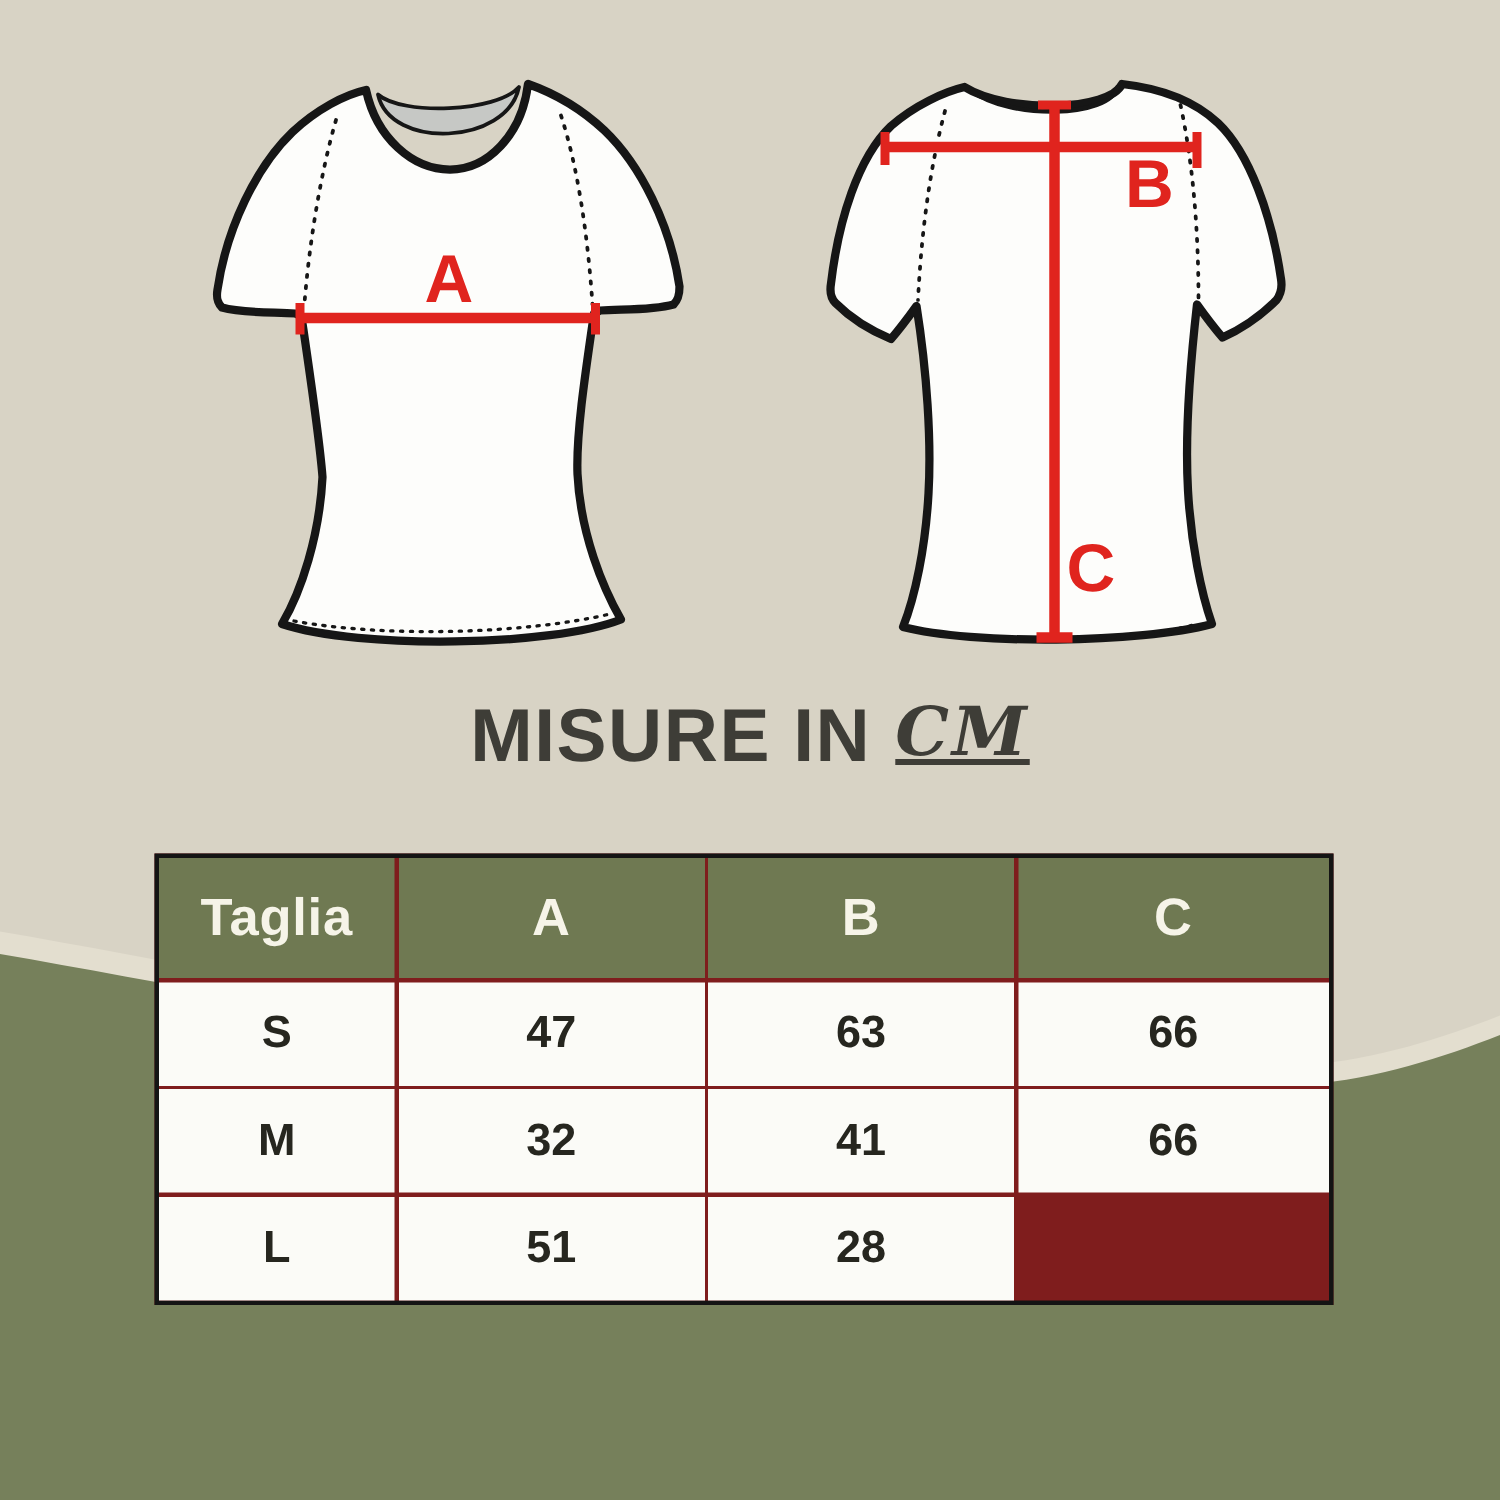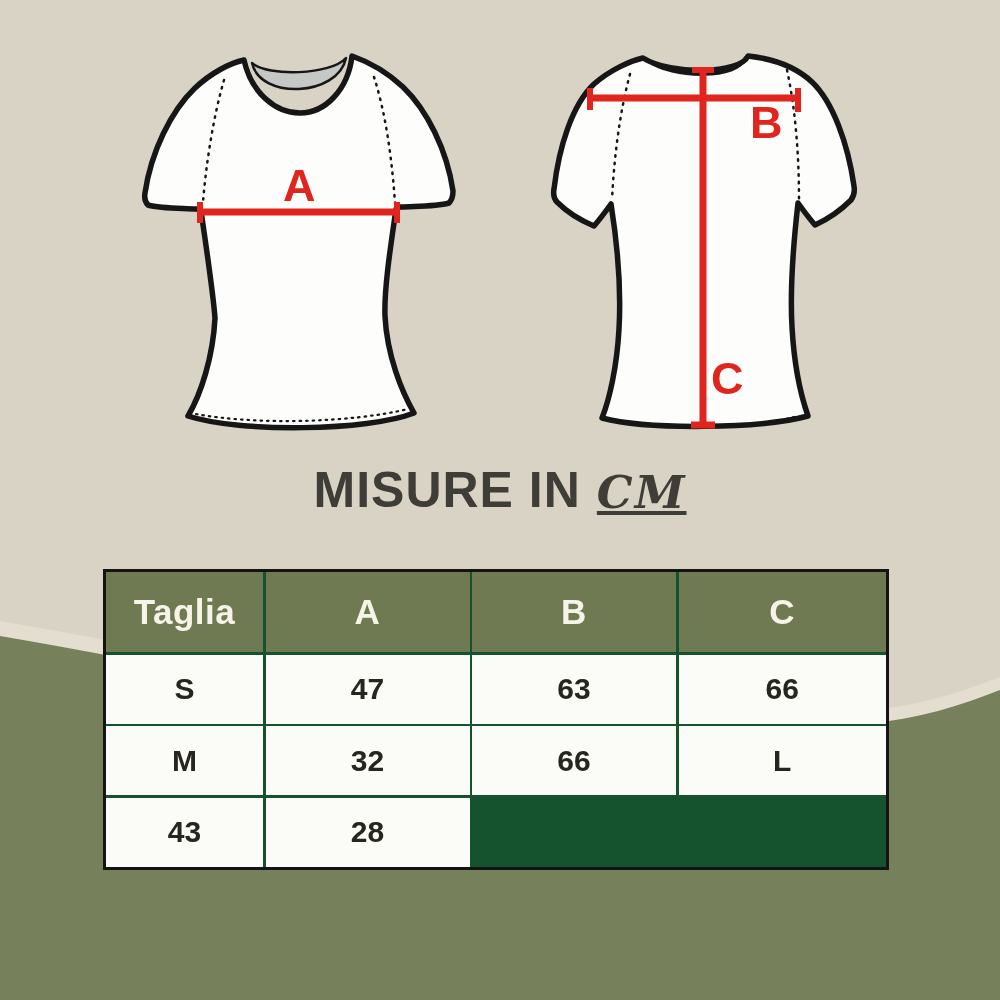--- a/index.html
+++ b/index.html
@@ -7,30 +7,30 @@
   .canvas{position:relative;width:1000px;height:1000px;background:#d8d3c5;overflow:hidden;}
   .illustration{position:absolute;left:0;top:0;width:1000px;height:1000px;}
 
   .mlabel{position:absolute;color:#e0241e;font-weight:bold;font-size:45px;line-height:1;
           font-family:"Liberation Sans",sans-serif;}
   .mlabel-a{left:283px;top:163px;}
   .mlabel-b{left:750px;top:100px;}
   .mlabel-c{left:711px;top:356px;}
 
   .title-row{position:absolute;left:0;top:461px;width:1000px;display:flex;
-             justify-content:center;align-items:flex-end;gap:16px;}
+             justify-content:center;align-items:flex-start;gap:16px;}
   .title-main{font-size:50px;font-weight:800;letter-spacing:1px;color:#3e3d37;
               font-family:"Liberation Sans",sans-serif;}
   .title-unit{font-size:45px;font-weight:bold;font-style:italic;color:#3e3d37;
               font-family:"DejaVu Serif",serif;letter-spacing:2px;text-decoration:underline;}
 
   .size-table{position:absolute;left:103px;top:569px;width:780px;
               display:grid;grid-template-columns:157px 204px 204px 1fr;
               grid-template-rows:80px 69px 69px 69px;
-              gap:2.5px;background:#14532d;border:3.5px solid #141414;}
+              gap:2.5px;background:#7f1d1d;border:3.5px solid #141414;}
   .cell{display:flex;align-items:center;justify-content:center;}
   .th{background:#6f7952;color:#f6f4e8;font-size:35px;font-weight:bold;letter-spacing:0.5px;}
   .td{background:#fbfbf7;color:#26261f;font-size:30px;font-weight:bold;}
 </style>
 </head>
 <body>
 
 <div class="canvas">
 
   <svg class="illustration" viewBox="0 0 1000 1000" xmlns="http://www.w3.org/2000/svg">
@@ -102,20 +102,21 @@
     <div class="cell th">B</div>
     <div class="cell th">C</div>
 
     <div class="cell td">S</div>
     <div class="cell td">47</div>
     <div class="cell td">63</div>
     <div class="cell td">66</div>
 
     <div class="cell td">M</div>
     <div class="cell td">32</div>
+    <div class="cell td">41</div>
     <div class="cell td">66</div>
 
     <div class="cell td">L</div>
-    <div class="cell td">43</div>
+    <div class="cell td">51</div>
     <div class="cell td">28</div>
   </div>
 
 </div>
 
 </body></html>

